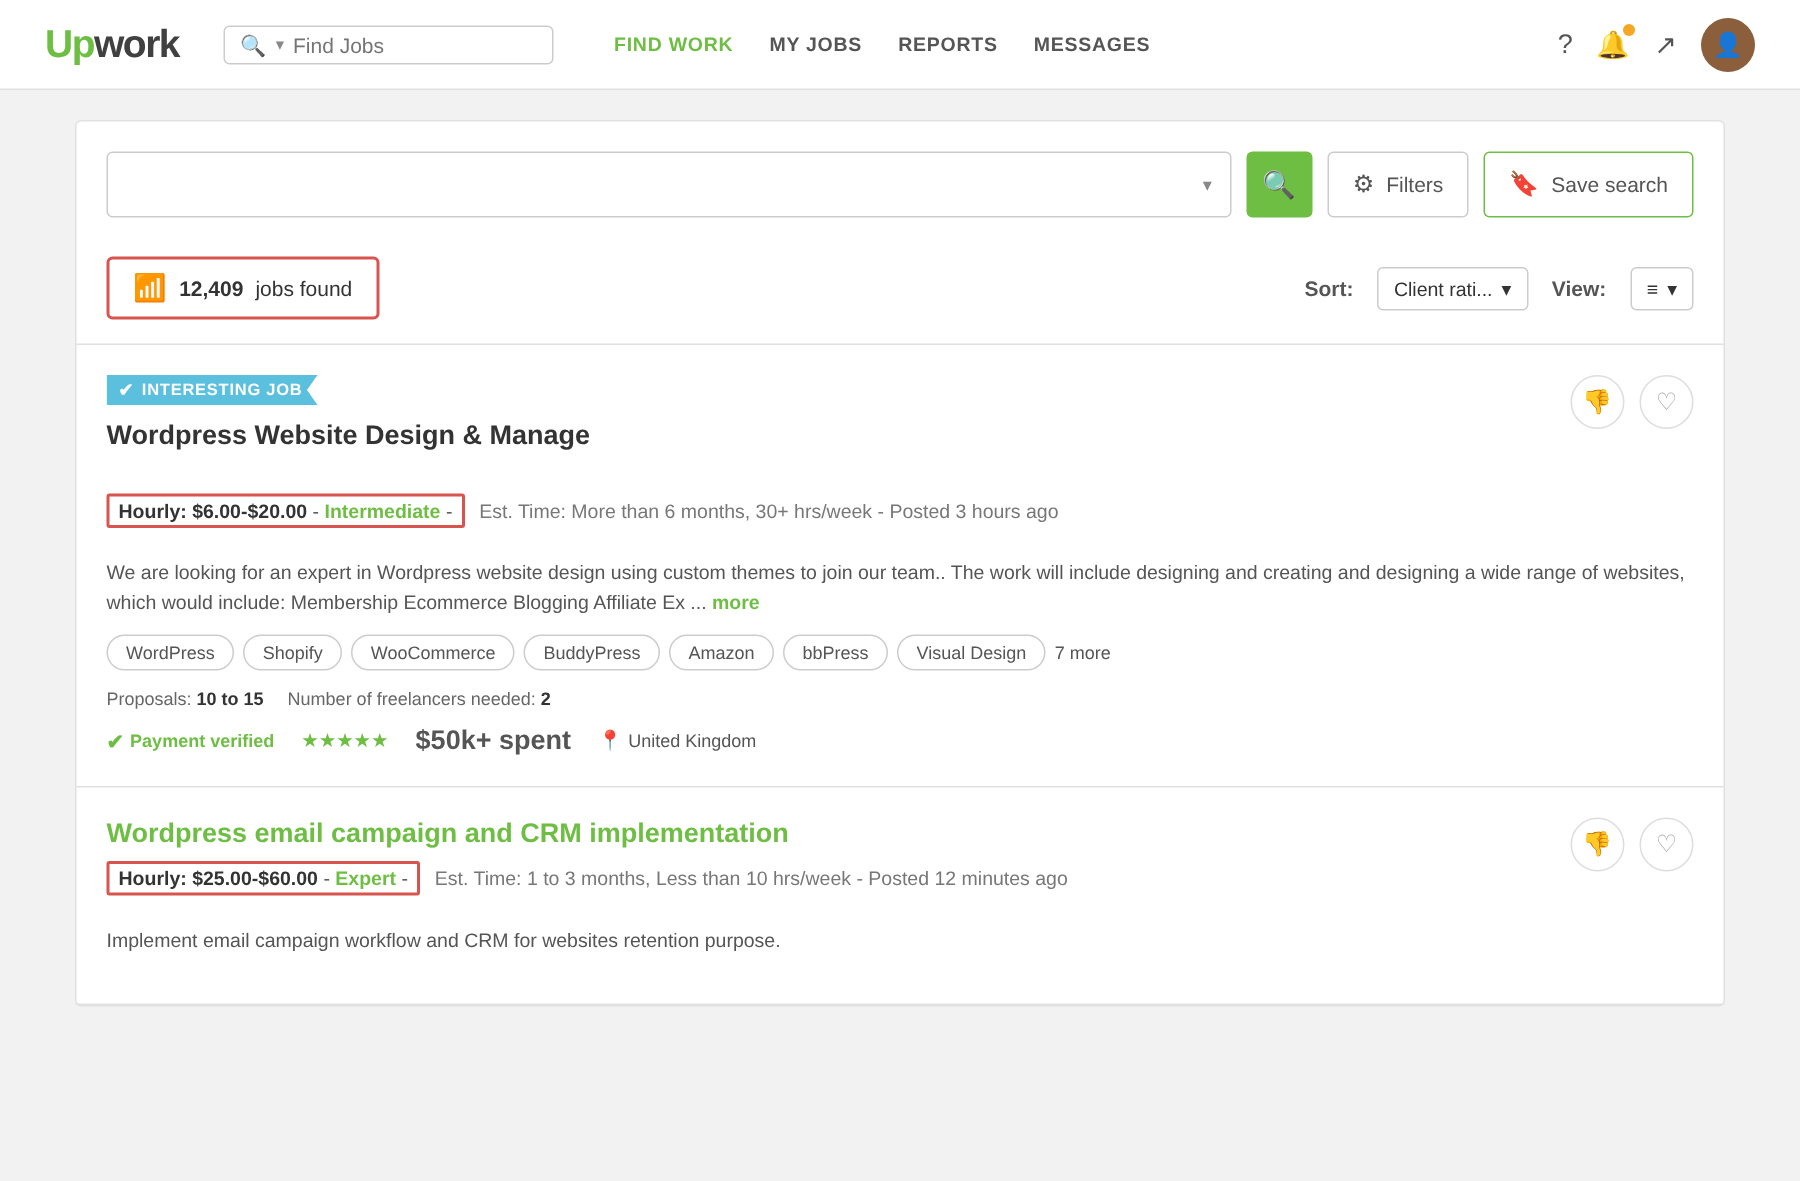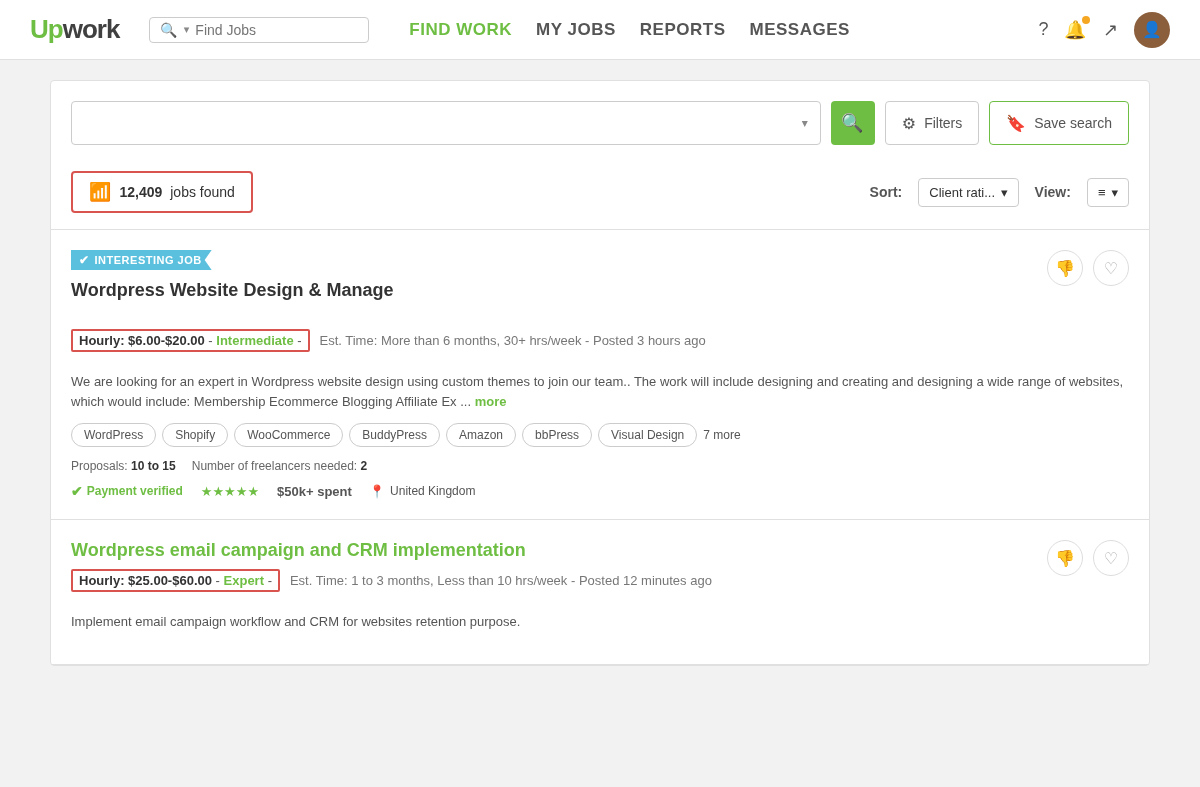--- a/index.html
+++ b/index.html
@@ -41,21 +41,21 @@
       width: 150px;
     }
     .header-nav {
       display: flex;
       align-items: center;
       gap: 24px;
       margin-left: 20px;
       flex: 1;
     }
     .nav-link {
-      font-size: 17px;
+      font-size: 13px;
       font-weight: 600;
       color: #555;
       text-decoration: none;
       letter-spacing: 0.5px;
     }
     .nav-link.active { color: #6fbe44; }
     .header-icons {
       display: flex;
       align-items: center;
       gap: 16px;
@@ -322,21 +322,21 @@
     }
     .payment-verified {
       display: flex;
       align-items: center;
       gap: 4px;
       color: #6fbe44;
       font-weight: 600;
     }
     .payment-verified .check-circle { color: #6fbe44; font-size: 14px; }
     .stars { color: #6fbe44; font-size: 13px; }
-    .spent { font-size: 13px; color: #555; font-weight: 600; }
+    .spent { font-size: 18px; color: #555; font-weight: 600; }
     .location { display: flex; align-items: center; gap: 4px; color: #555; }
     .location-pin { color: #555; font-size: 13px; }
     .action-btns {
       position: absolute;
       top: 20px;
       right: 20px;
       display: flex;
       gap: 10px;
     }
     .action-btn {

